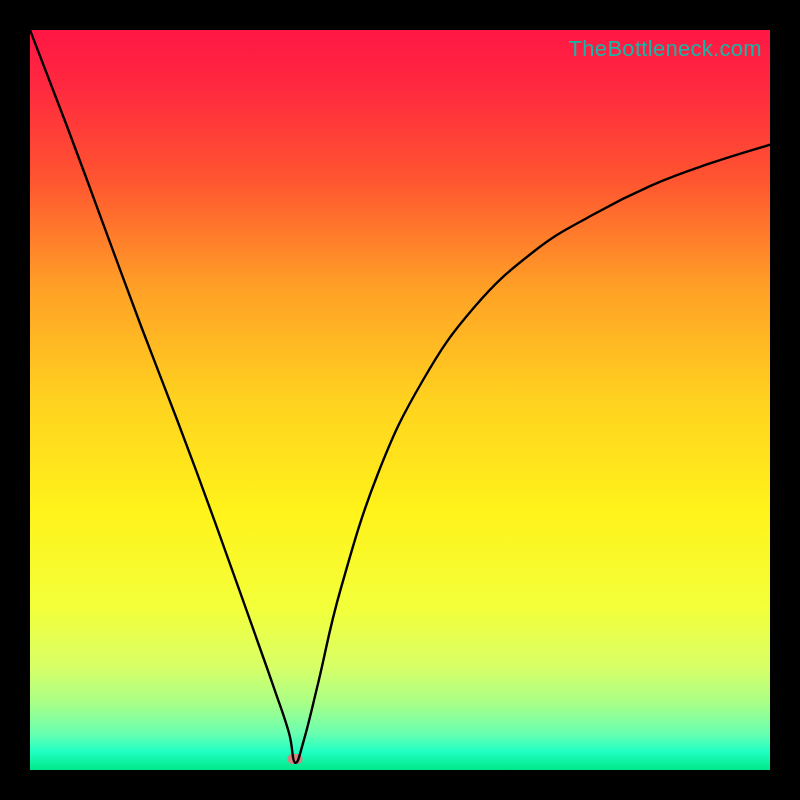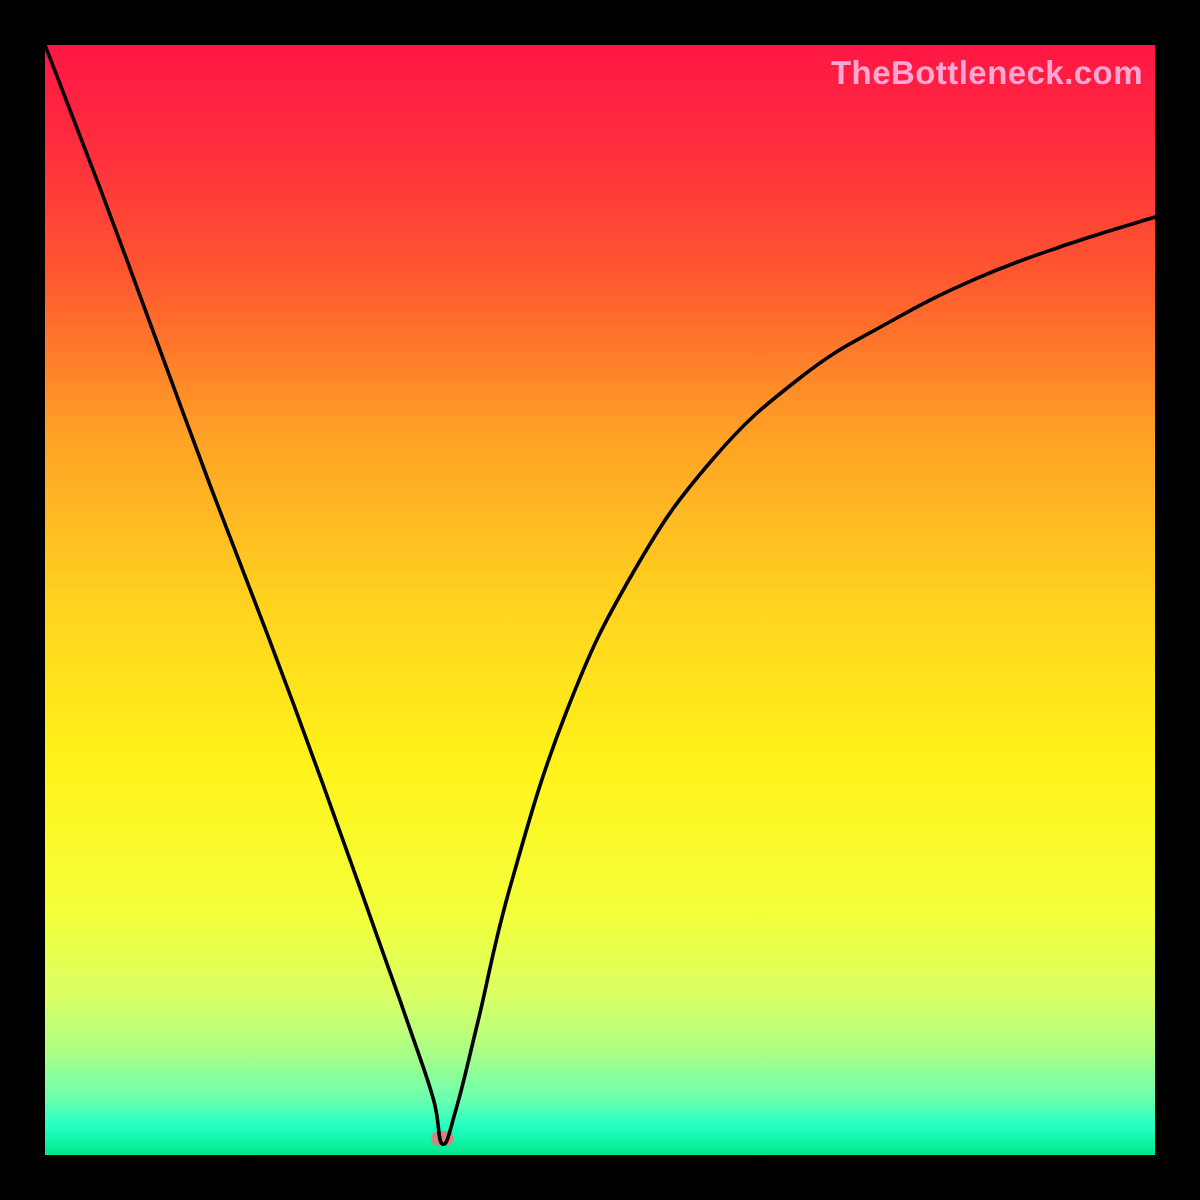--- a/index.html
+++ b/index.html
@@ -28,23 +28,23 @@
   .plot-inner {
     position: relative;
     width: 740px;
     height: 740px;
     overflow: hidden;
   }
   .watermark {
     position: absolute;
     top: 6px;
     right: 8px;
-    color: #f9a8d4;
+    color: #14b8a6;
     font-size: 22px;
-    font-weight: 700;
+    font-weight: 400;
     letter-spacing: 0.3px;
     z-index: 50;
     user-select: none;
   }
   svg.bg {
     position: absolute;
     left: 0; top: 0;
     width: 740px;
     height: 740px;
     z-index: 1;

